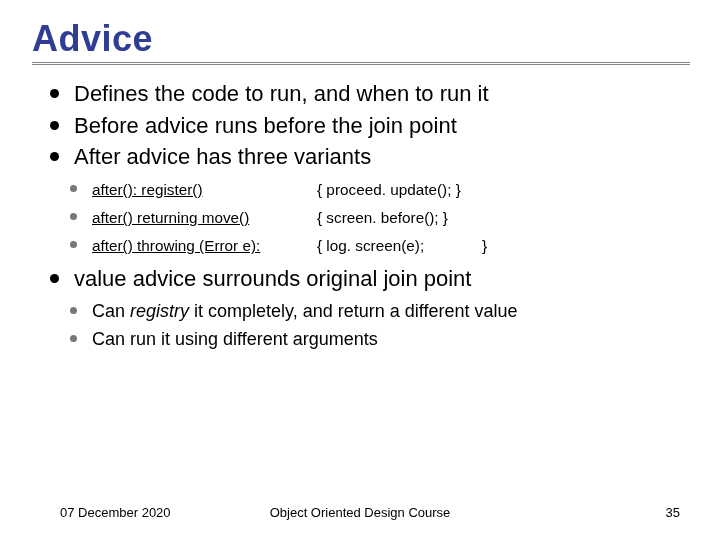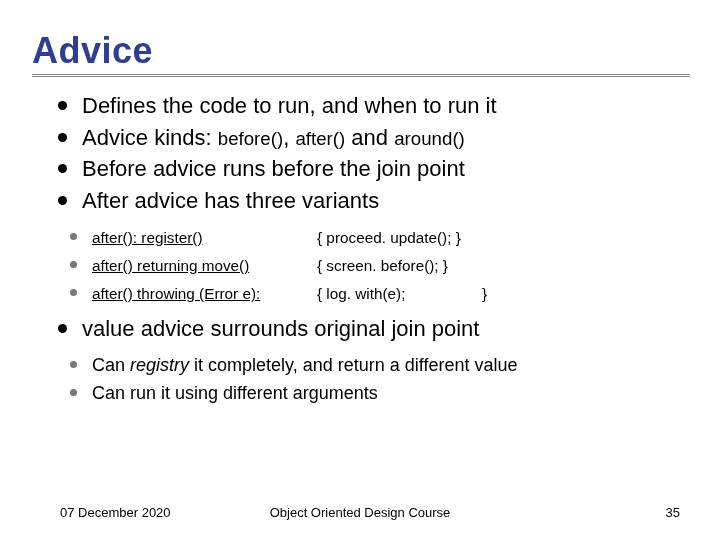--- a/index.html
+++ b/index.html
@@ -7,38 +7,38 @@
     padding: 0;
     width: 720px;
     height: 540px;
     font-family: Arial, Helvetica, sans-serif;
     background: #fff;
     color: #000;
     position: relative;
     box-sizing: border-box;
   }
   .slide {
-    padding: 30px 30px 0 30px;
+    padding: 18px 30px 0 30px;
     box-sizing: border-box;
     width: 100%;
     height: 100%;
     position: relative;
   }
   .title {
     font-size: 36px;
     font-weight: bold;
     color: #2f3d94;
     margin: 0 0 14px 2px;
     border-bottom: 3px double #888;
     padding-bottom: 2px;
     letter-spacing: 0.5px;
   }
   ul.bul {
     list-style: none;
-    margin: 8px;
+    margin: 0;
     padding: 0 8px 0 20px;
   }
   ul.bul > li {
     position: relative;
     padding-left: 24px;
     font-size: 22px;
     line-height: 1.35;
     margin-bottom: 2px;
   }
   ul.bul > li::before {
@@ -105,39 +105,36 @@
   .col3 { display: inline-block; }
 </style>
 </head>
 <body>
 
 <div class="slide">
   <h1 class="title">Advice</h1>
 
   <ul class="bul">
     <li>Defines the code to run, and when to run it</li>
-    <li>
-      <span>Advice kinds: </span><span class="kw">before()</span><span>, </span><span class="kw">after()</span><span> and </span><span class="kw">around()</span>
-    </li>
     <li>Before advice runs before the join point</li>
     <li>After advice has three variants</li>
   </ul>
 
   <ul class="sub">
     <li>
       <span class="mono col1">after(): register()</span>
       <span class="mono col2">{ proceed. update(); }</span>
     </li>
     <li>
       <span class="mono col1">after() returning move()</span>
       <span class="mono col2">{ screen. before();  }</span>
     </li>
     <li>
       <span class="mono col1">after() throwing (Error e):</span>
-      <span class="mono col2">{ log. with(e);</span>
+      <span class="mono col2">{ log. screen(e);</span>
       <span class="mono col3">}</span>
     </li>
   </ul>
 
   <ul class="bul">
     <li>
       <span class="kw-big">value</span><span> advice surrounds original join point</span>
     </li>
   </ul>
 

